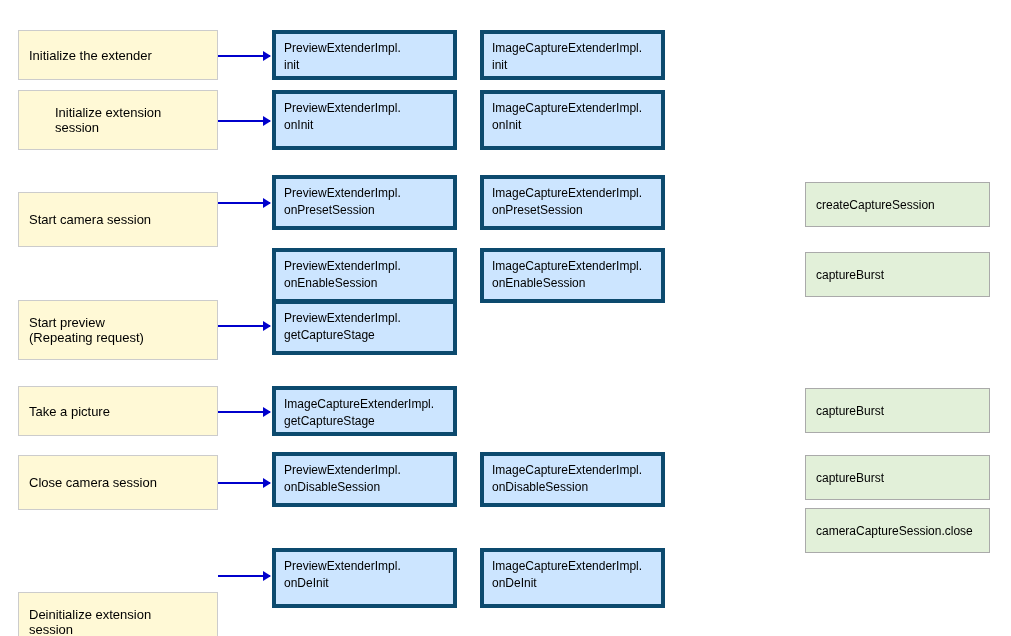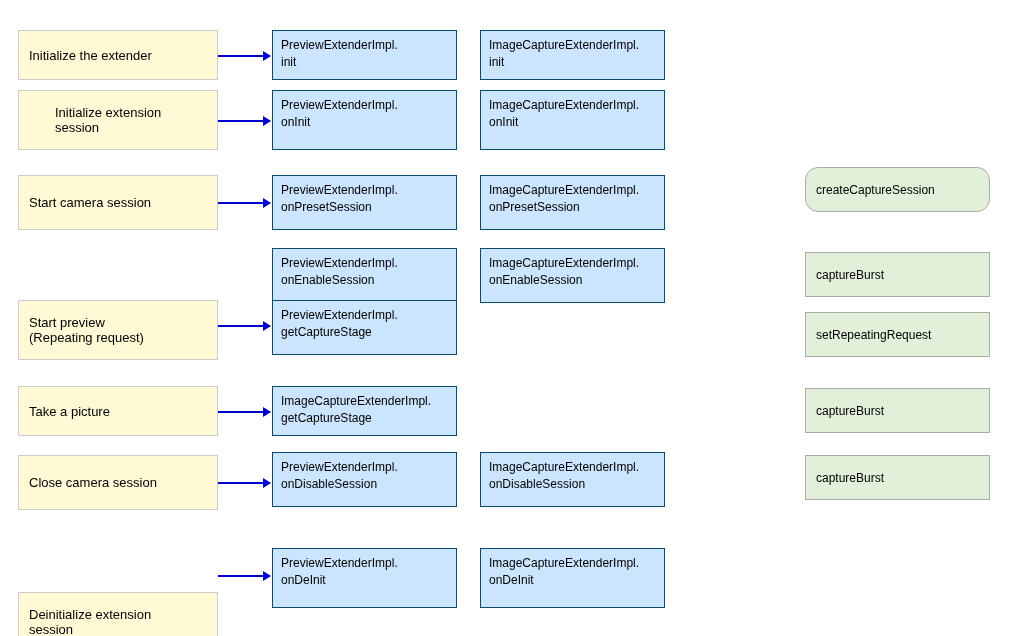--- a/index.html
+++ b/index.html
@@ -22,21 +22,21 @@
       border: 1px solid #ccc;
       padding: 8px 10px;
       position: absolute;
       width: 200px;
       display: flex;
       align-items: center;
       font-size: 13px;
     }
     .blue-box {
       background: #cce5ff;
-      border: 1px solid #0c4a6e;
+      border: 4px solid #0c4a6e;
       padding: 6px 8px;
       position: absolute;
       width: 185px;
       font-size: 12px;
       line-height: 1.4;
     }
     .blue-box .method-name {
       font-weight: normal;
     }
     .green-box {
@@ -71,21 +71,21 @@
 <div class="diagram">
 
   <div class="yellow-box" style="top:30px;left:18px;height:50px;align-items:center;">
     <span>Initialize the extender</span>
   </div>
 
   <div class="yellow-box" style="top:90px;left:18px;height:60px;padding-left:36px;">
     <span>Initialize extension<br>session</span>
   </div>
 
-  <div class="yellow-box" style="top:175px;left:18px;height:55px;">
+  <div class="yellow-box" style="top:192px;left:18px;height:55px;">
     <span>Start camera session</span>
   </div>
 
   <div class="yellow-box" style="top:300px;left:18px;height:60px;">
     <span>Start preview<br>(Repeating request)</span>
   </div>
 
   <div class="yellow-box" style="top:455px;left:18px;height:55px;">
     <span>Close camera session</span>
   </div>
@@ -163,29 +163,29 @@
 
   <div class="blue-box" style="top:548px;left:272px;height:60px;">
     <div>PreviewExtenderImpl.</div>
     <div class="method-name">onDeInit</div>
   </div>
   <div class="blue-box" style="top:548px;left:480px;height:60px;">
     <div>ImageCaptureExtenderImpl.</div>
     <div class="method-name">onDeInit</div>
   </div>
 
-  <div class="green-box" style="top:167px;left:805px;height:45px;display:flex;align-items:center;border-radius:13px;">
+  <div class="green-box" style="top:182px;left:805px;height:45px;display:flex;align-items:center;">
     <span>createCaptureSession</span>
   </div>
   <div class="green-box" style="top:252px;left:805px;height:45px;display:flex;align-items:center;">
     <span>captureBurst</span>
-  </div>
-  <div class="green-box" style="top:312px;left:805px;height:45px;display:flex;align-items:center;">
-    <span>setRepeatingRequest</span>
   </div>
   <div class="green-box" style="top:388px;left:805px;height:45px;display:flex;align-items:center;">
     <span>captureBurst</span>
   </div>
   <div class="green-box" style="top:455px;left:805px;height:45px;display:flex;align-items:center;">
     <span>captureBurst</span>
   </div>
+  <div class="green-box" style="top:508px;left:805px;height:45px;display:flex;align-items:center;">
+    <span>cameraCaptureSession.close</span>
+  </div>
 
 </div>
 
 </body></html>

